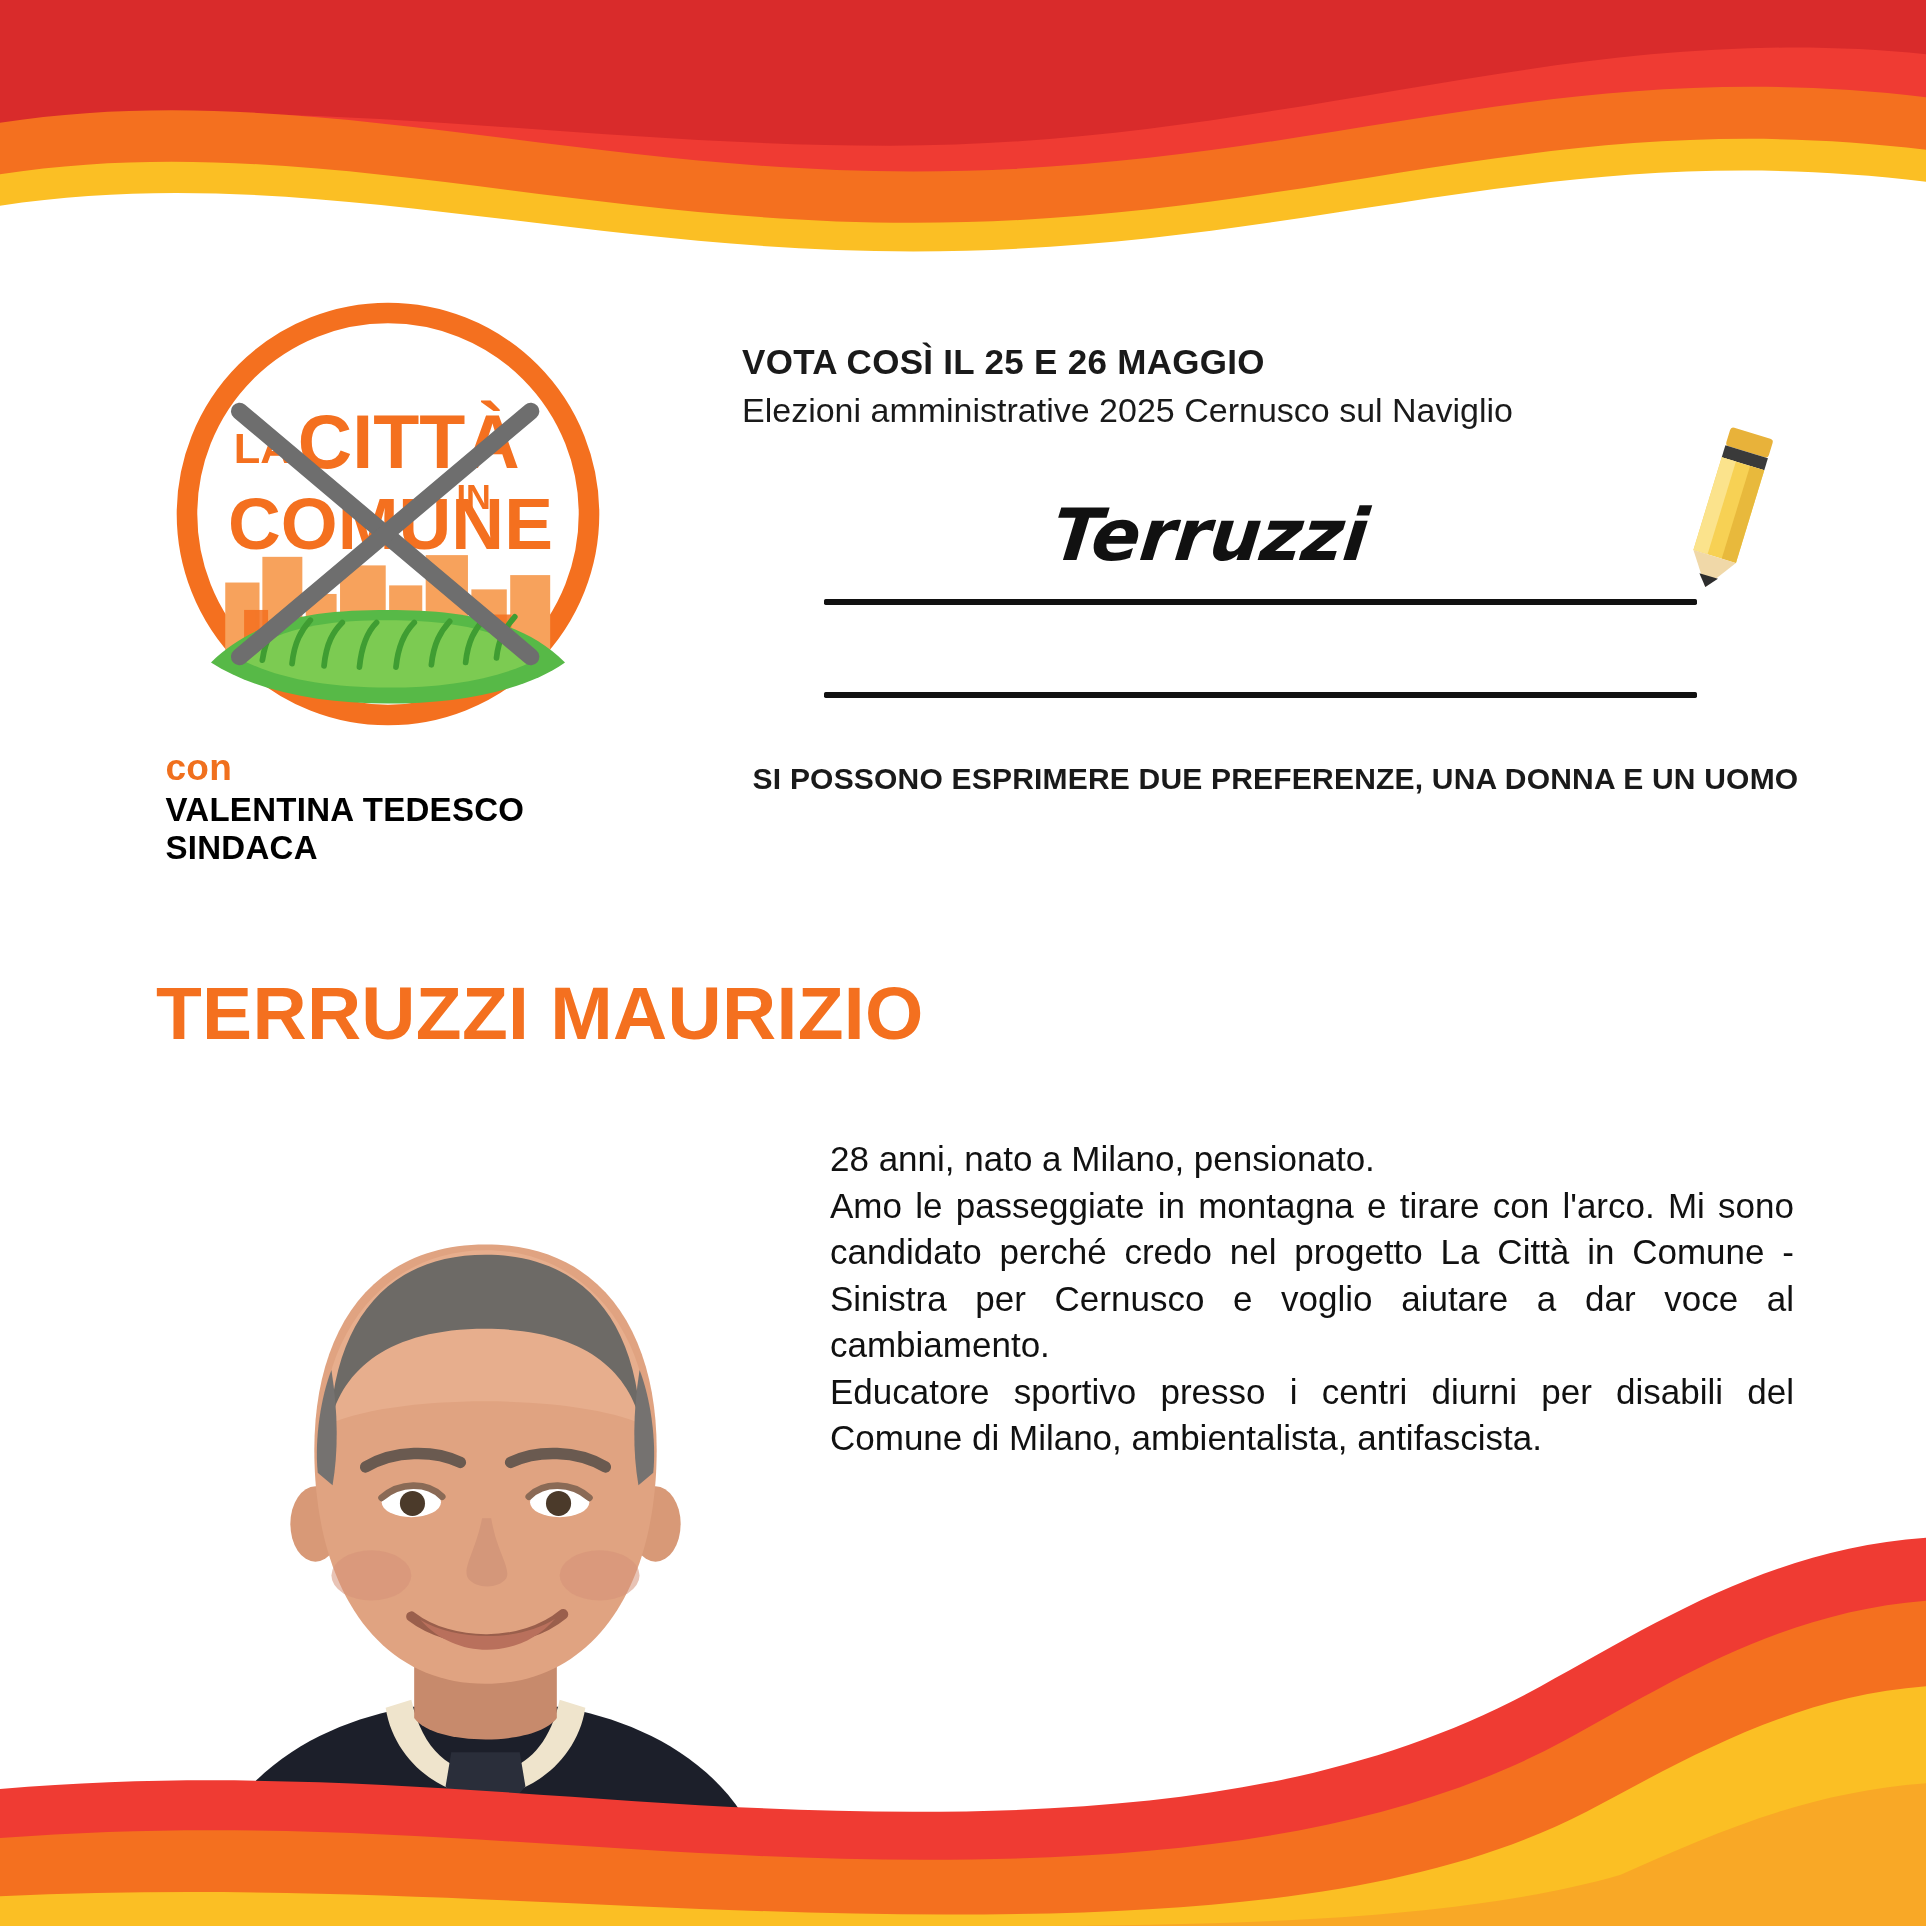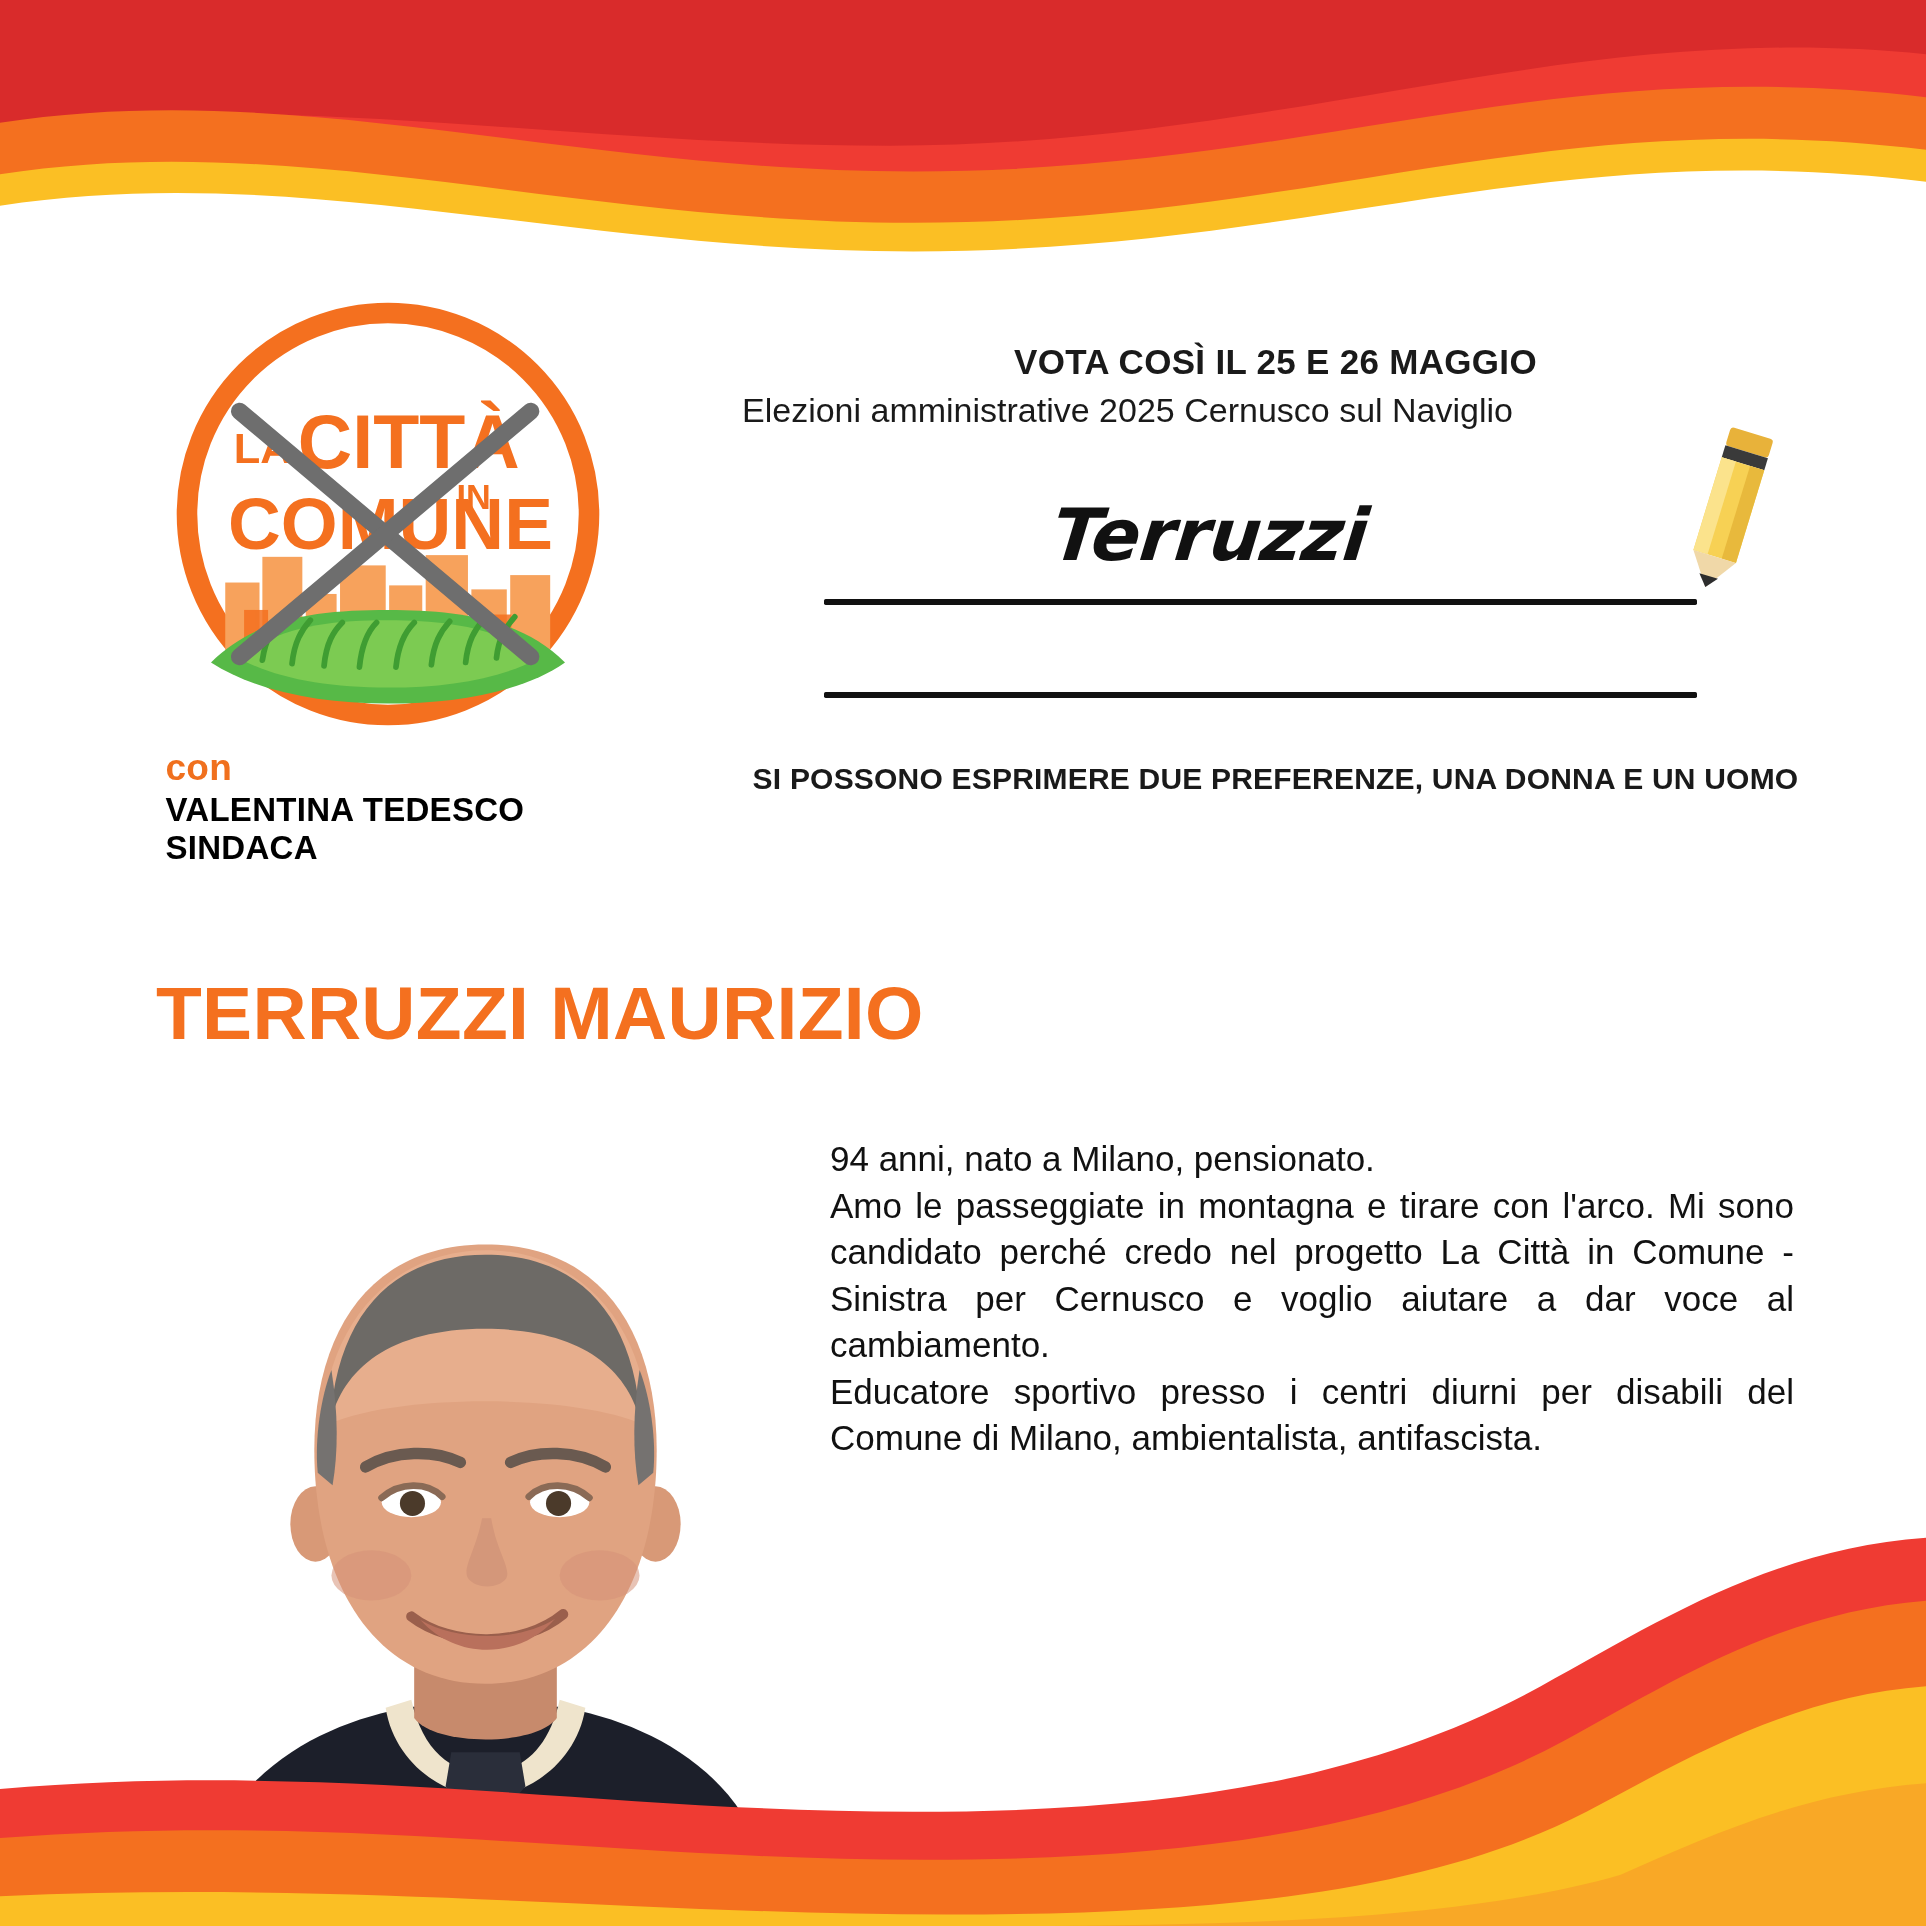--- a/index.html
+++ b/index.html
@@ -63,21 +63,20 @@
   }
 
   
   .ballot {
     position: absolute;
     left: 742px;
     top: 342px;
     width: 1067px;
   }
   .vote-line1 {
-    text-align: center;
     font-size: 35px;
     font-weight: 700;
     color: #1a1a1a;
     letter-spacing: 0.3px;
   }
   .vote-line2 {
     text-align: left;
     font-size: 34px;
     font-weight: 400;
     color: #1a1a1a;
@@ -293,21 +292,21 @@
 
       <path d="M500,952 C570,1006 696,1006 766,948" stroke="#9a5f4c" stroke-width="18" fill="none" stroke-linecap="round"></path>
       <path d="M516,958 C580,996 690,996 752,956 C690,1028 578,1028 516,958 Z" fill="#b9705c"></path>
 
       <ellipse cx="430" cy="880" rx="70" ry="44" fill="#d59279" opacity="0.55"></ellipse>
       <ellipse cx="830" cy="880" rx="70" ry="44" fill="#d59279" opacity="0.55"></ellipse>
     </svg>
   </div>
 
   <div class="bio">
-    <p>94 anni, nato a Milano, pensionato.</p>
+    <p>28 anni, nato a Milano, pensionato.</p>
     <p>Amo le passeggiate in montagna e tirare con l'arco. Mi sono candidato perché credo nel progetto La Città in Comune - Sinistra per Cernusco e voglio aiutare a dar voce al cambiamento.</p>
     <p>Educatore sportivo presso i centri diurni per disabili del Comune di Milano, ambientalista, antifascista.</p>
   </div>
 
   <div class="wave-layer wave-bottom">
     <svg width="1926" height="411" viewBox="0 0 3375 720" preserveAspectRatio="none">
       <path d="M3375,40 C3100,60 2900,190 2700,300 C2400,465 2050,520 1600,520 C1050,520 600,430 0,480 L0,720 L3375,720 Z" fill="#ef3b33"></path>
       <path d="M3375,150 C3120,170 2930,292 2740,396 C2450,552 2080,604 1620,604 C1060,604 600,520 0,566 L0,720 L3375,720 Z" fill="#f4701f"></path>
       <path d="M3375,300 C3140,318 2960,424 2780,520 C2500,664 2120,700 1660,700 C1120,700 600,640 0,668 L0,720 L3375,720 Z" fill="#fbbf24"></path>
       <path d="M3375,470 C3160,486 3000,560 2840,630 C2600,700 2250,720 1760,720 L3375,720 Z" fill="#f9a826"></path>

